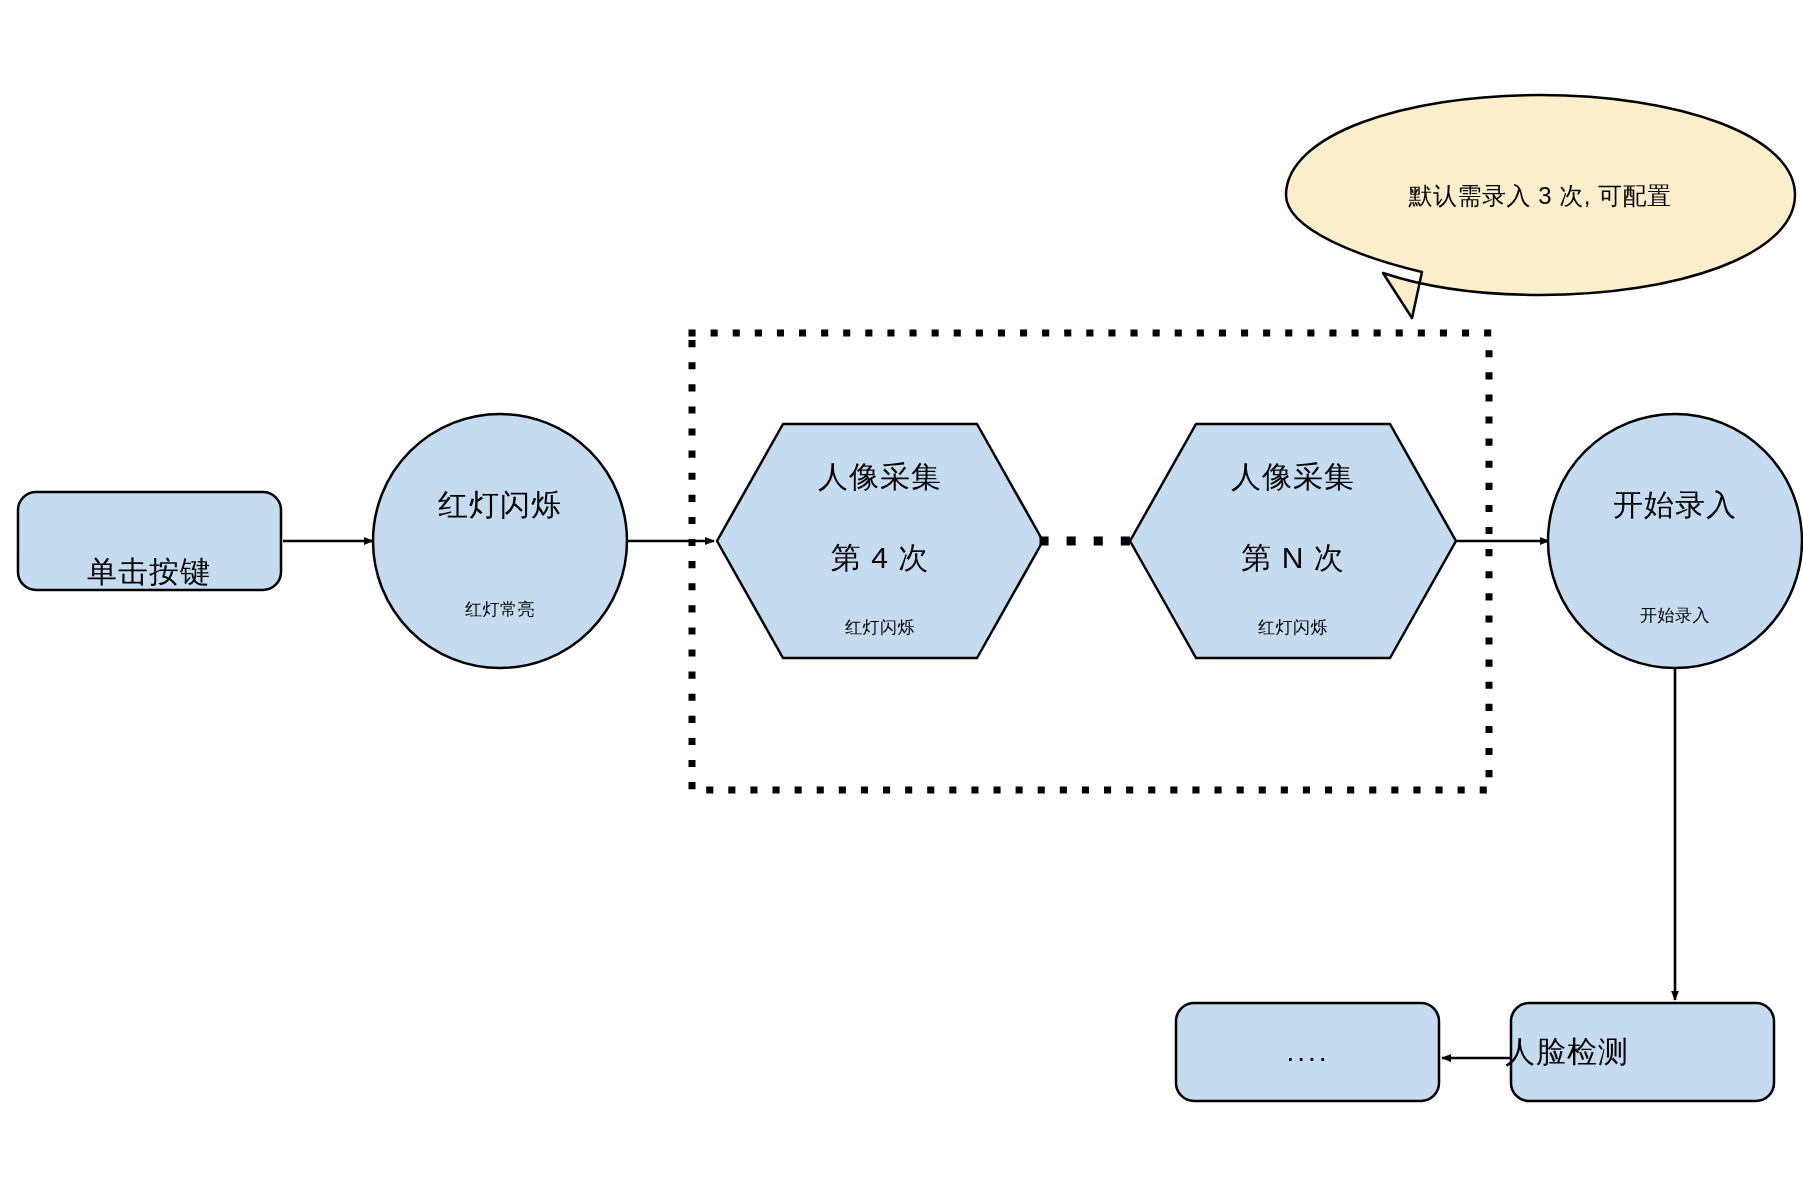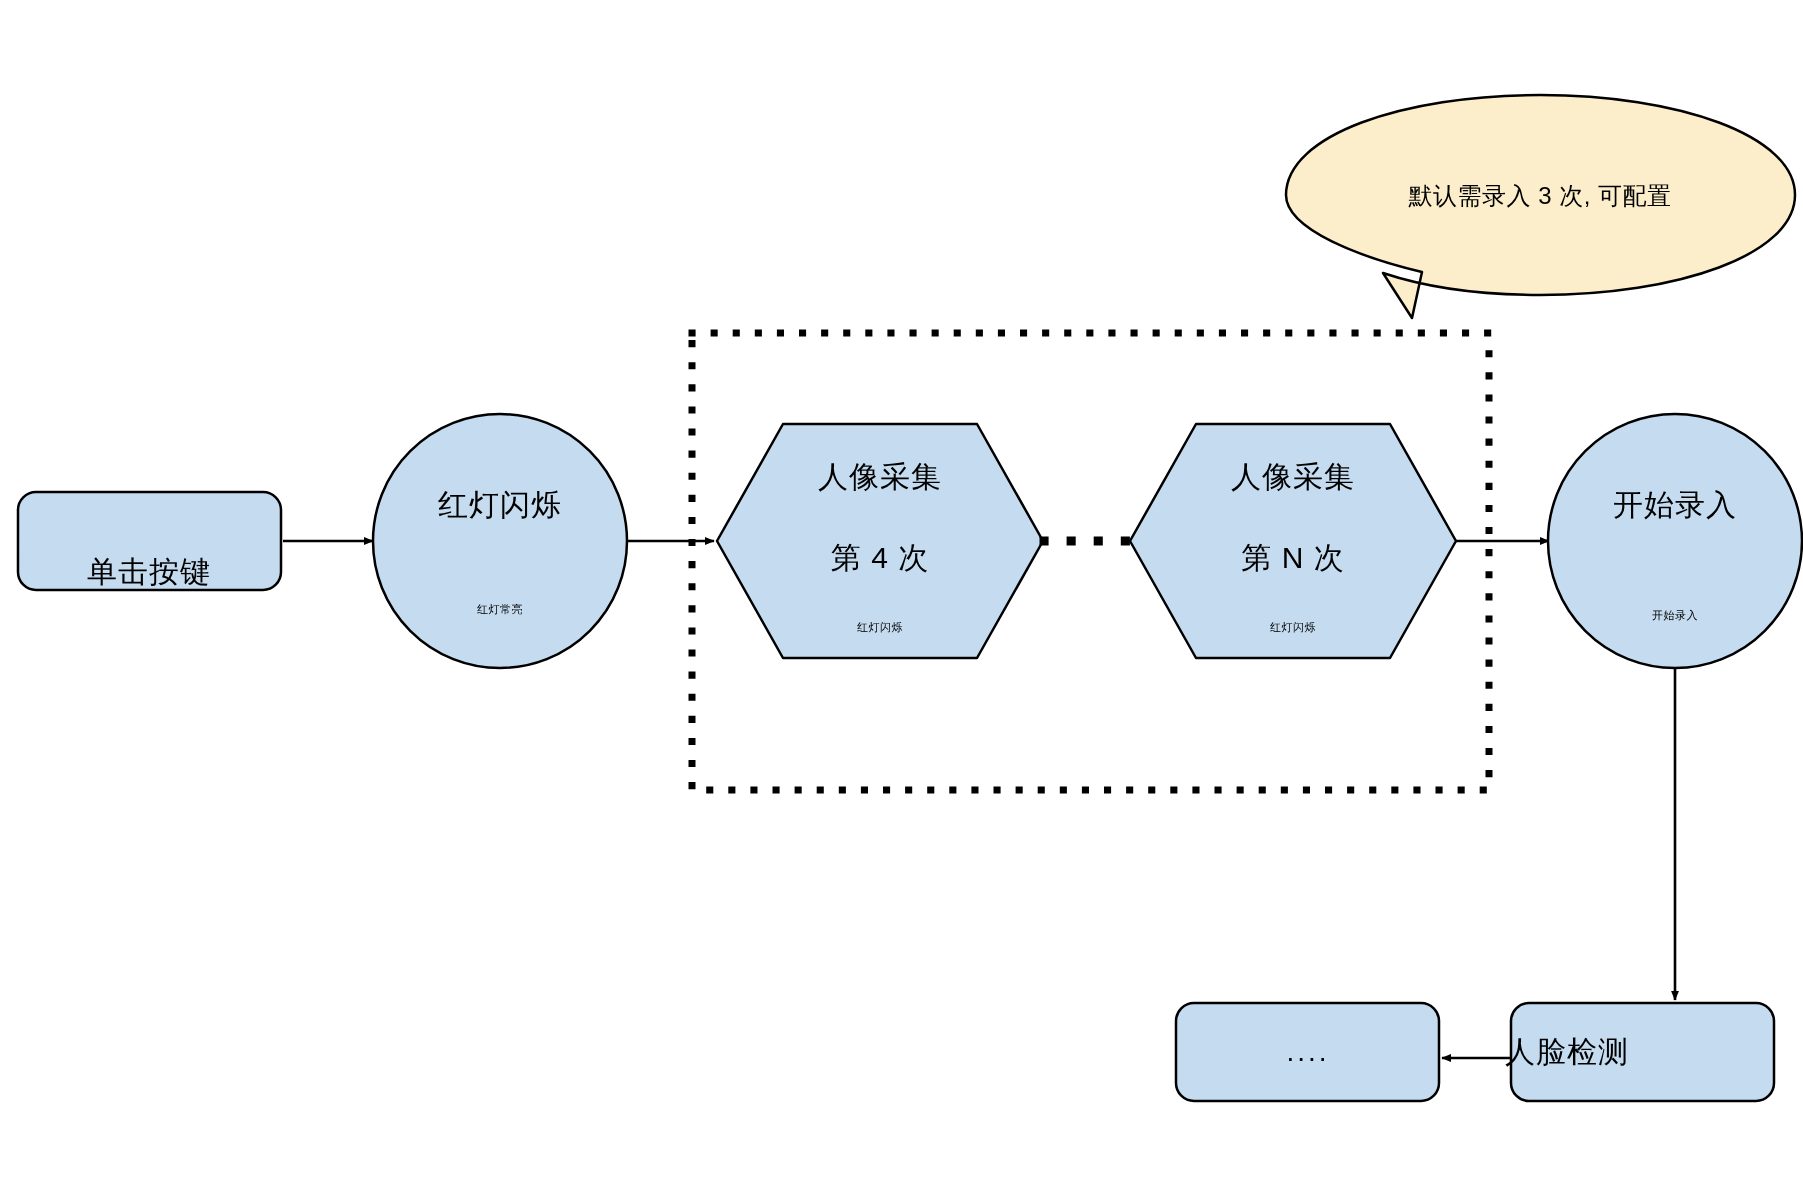--- a/index.html
+++ b/index.html
@@ -62,21 +62,21 @@
     text-align: center;
     white-space: nowrap;
     transform: translate(-50%, -50%);
     pointer-events: none;
   }
   .lbl-main {
     font-size: 30px;
     letter-spacing: 1px;
   }
   .lbl-sub {
-    font-size: 11px;
+    font-size: 17px;
     letter-spacing: 0.5px;
     font-family: Liberation Mono, monospace;
   }
   .lbl-callout {
     font-size: 24px;
     letter-spacing: 0.5px;
   }
   .lbl-dots {
     font-size: 28px;
     letter-spacing: 3px;

